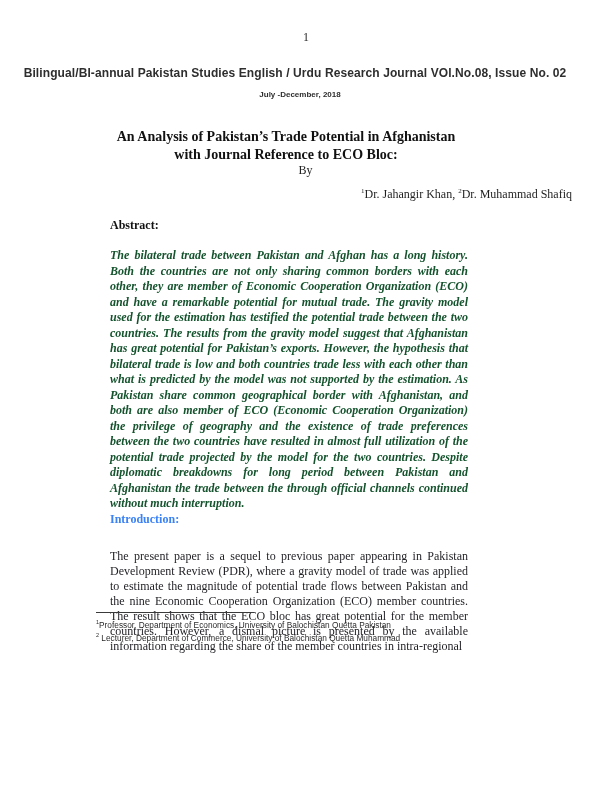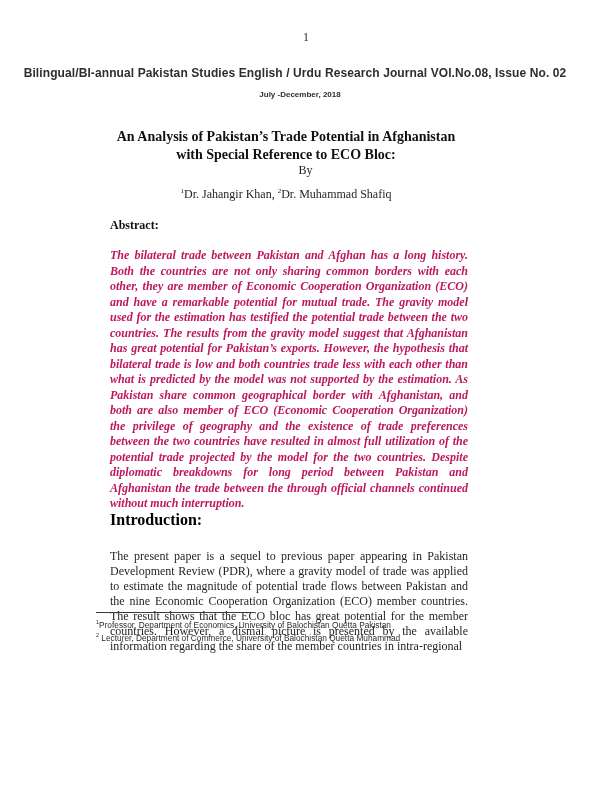--- a/index.html
+++ b/index.html
@@ -54,20 +54,21 @@
   .by {
     position: absolute;
     top: 163px; left: 0; right: 40px;
     font-size: 12px;
     padding-left: 39px;
   }
   .authors {
     position: absolute;
     top: 187px; left: 0; right: 40px;
     font-size: 12px;
+    text-align: right;
   }
   sup.marker {
     font-size: 7px;
     vertical-align: super;
     line-height: 0;
   }
   .abs-head {
     position: absolute;
     top: 218px; left: 110px;
     font-size: 12px;
@@ -79,27 +80,27 @@
     position: absolute;
     top: 248px; left: 110px;
     width: 358px;
   }
   .abs-body {
     font-size: 12px;
     font-style: italic;
     font-weight: bold;
     line-height: 15.5px;
     text-align: justify;
-    color: #be185d;
+    color: #14532d;
   }
   .intro-head {
-    font-size: 16px;
+    font-size: 12px;
     font-weight: bold;
     line-height: 15.5px;
-    color: #000000;
+    color: #3b82f6;
   }
   .intro-body {
     margin-top: 22px;
     font-size: 12px;
     line-height: 15px;
     text-align: justify;
     color: #1f1f24;
   }
   .fnrule {
     position: absolute;
@@ -126,21 +127,21 @@
 <div class="page">
 
   <div class="pageno center">1</div>
 
   <div class="jheader center">Bilingual/BI-annual Pakistan Studies English / Urdu Research Journal VOl.No.08, Issue No. 02</div>
 
   <div class="jdate center">July -December, 2018</div>
 
   <h1 class="title center">
     <span class="tl">An Analysis of Pakistan’s Trade Potential in Afghanistan</span>
-    <span class="tl">with Special Reference to ECO Bloc:</span>
+    <span class="tl">with Journal Reference to ECO Bloc:</span>
   </h1>
 
   <div class="by center">By</div>
 
   <div class="authors center">
     <sup class="marker">1</sup><span>Dr. Jahangir Khan, </span><sup class="marker">2</sup><span>Dr. Muhammad Shafiq</span>
   </div>
 
   <div class="abs-head">Abstract:</div>
 

